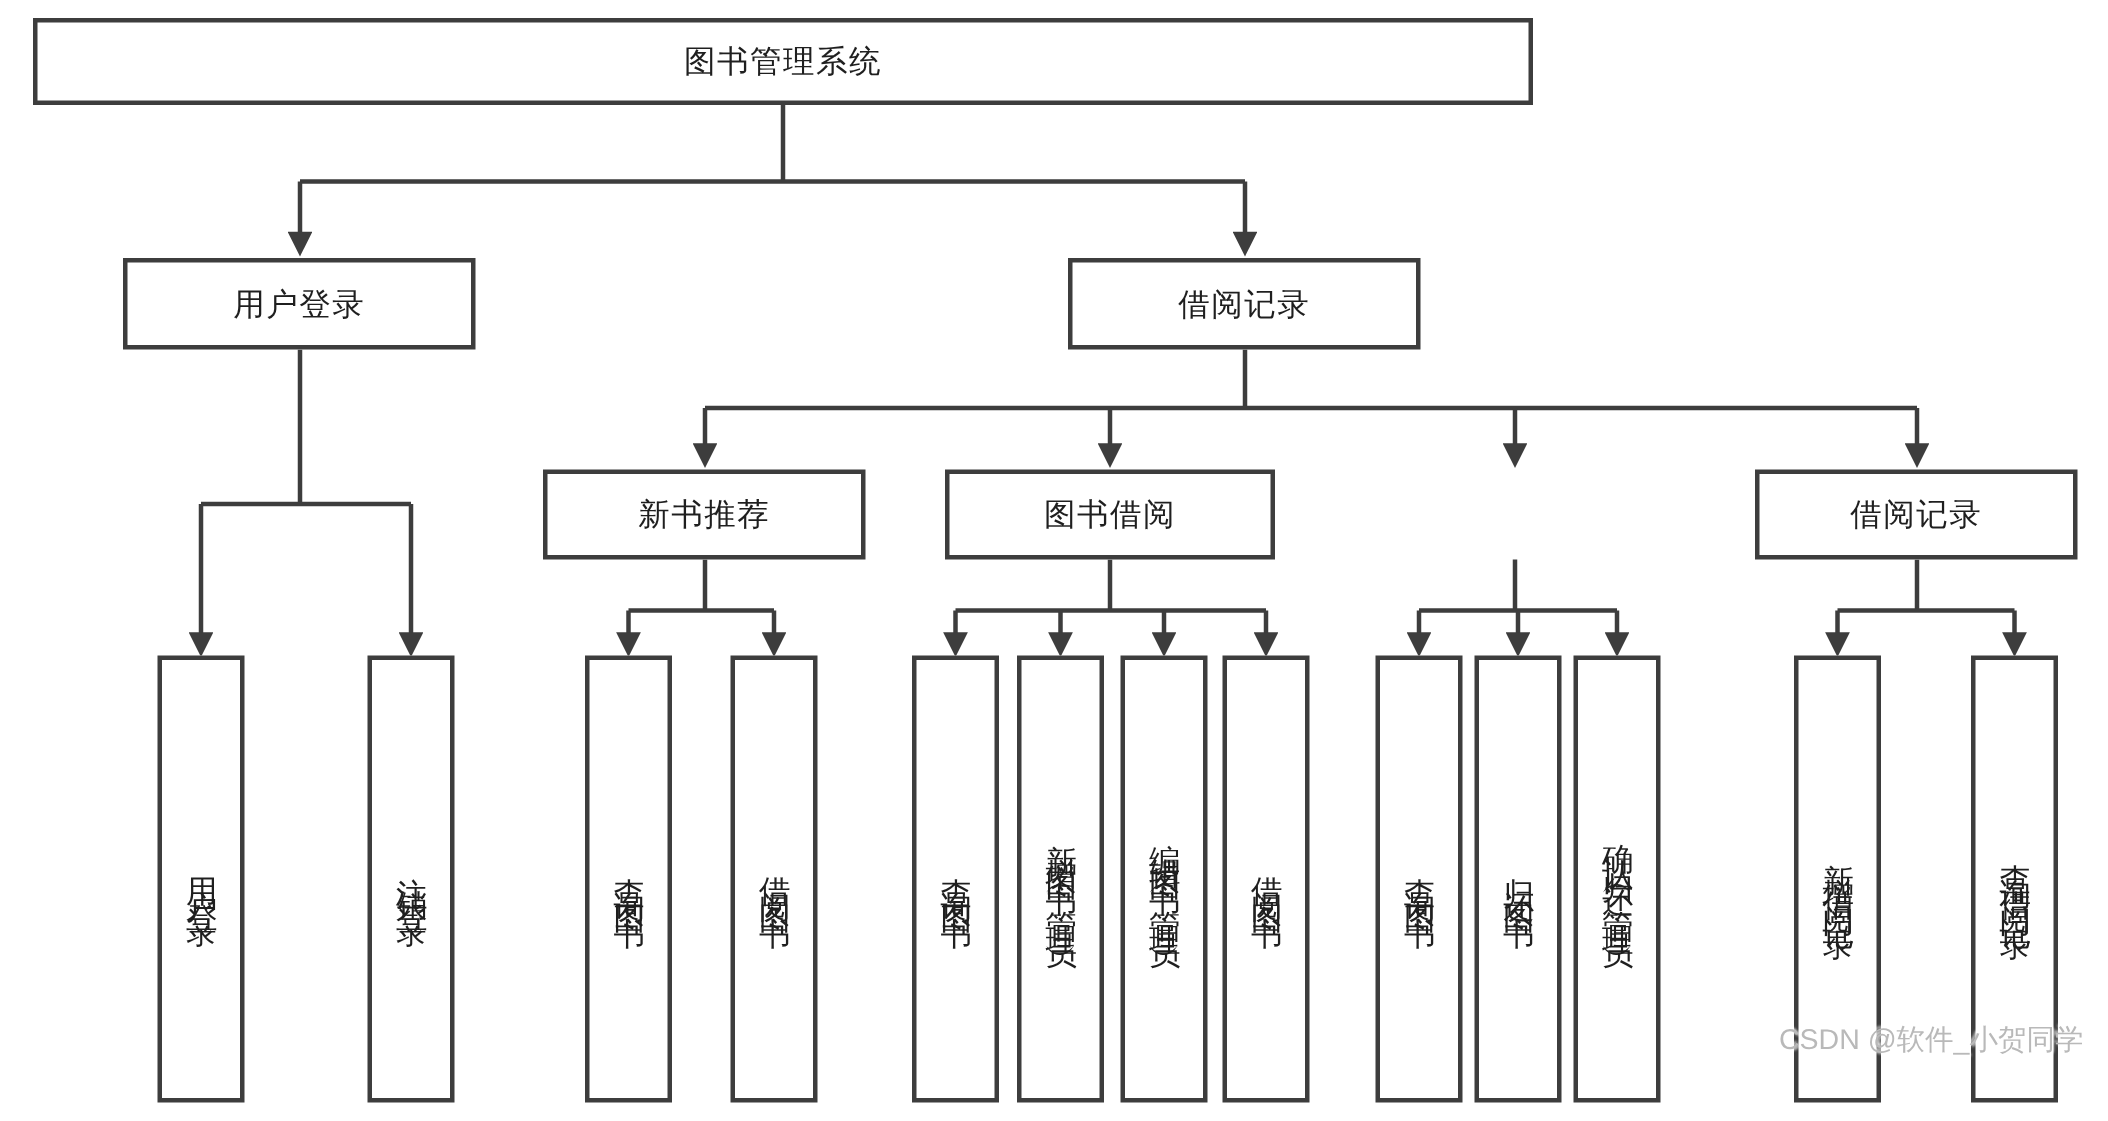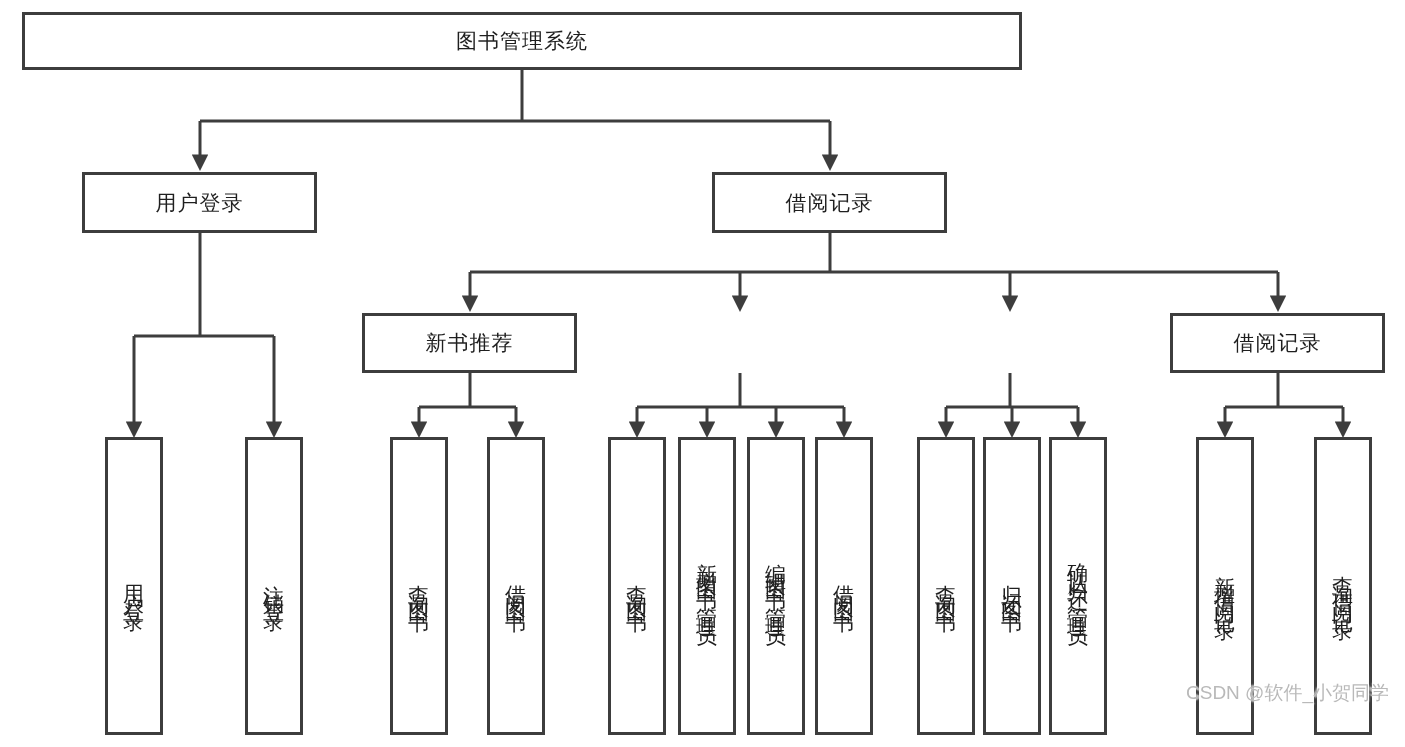--- a/index.html
+++ b/index.html
@@ -119,20 +119,23 @@
   <div class="node lvl2" style="left:82px">
     <span>用户登录</span>
   </div>
   <div class="node lvl2" style="left:712px">
     <span>借阅记录</span>
   </div>
 
   <div class="node lvl3" style="left:362px;width:215px">
     <span>新书推荐</span>
   </div>
+  <div class="node lvl3" style="left:630px;width:220px">
+    <span>图书借阅</span>
+  </div>
   <div class="node lvl3" style="left:1170px;width:215px">
     <span>借阅记录</span>
   </div>
 
   <div class="leaf" style="left:105px">
     <span class="vtext">用户登录</span>
   </div>
   <div class="leaf" style="left:245px">
     <span class="vtext">注销登录</span>
   </div>

